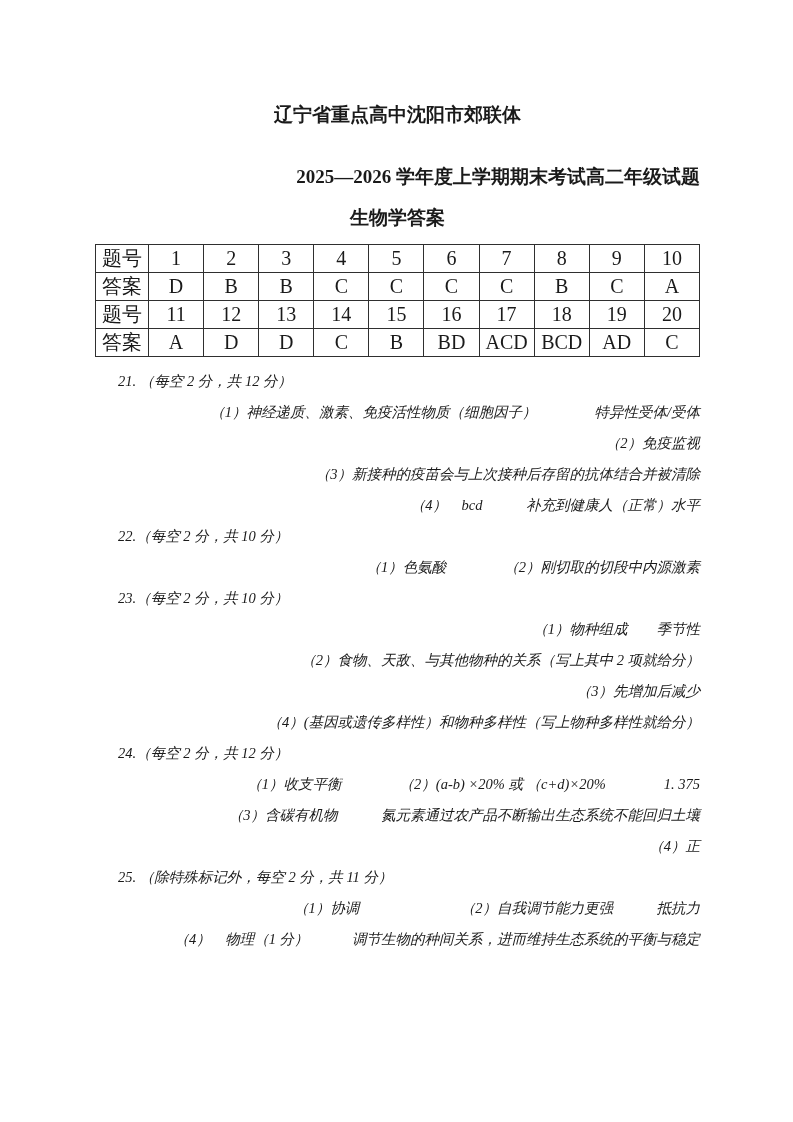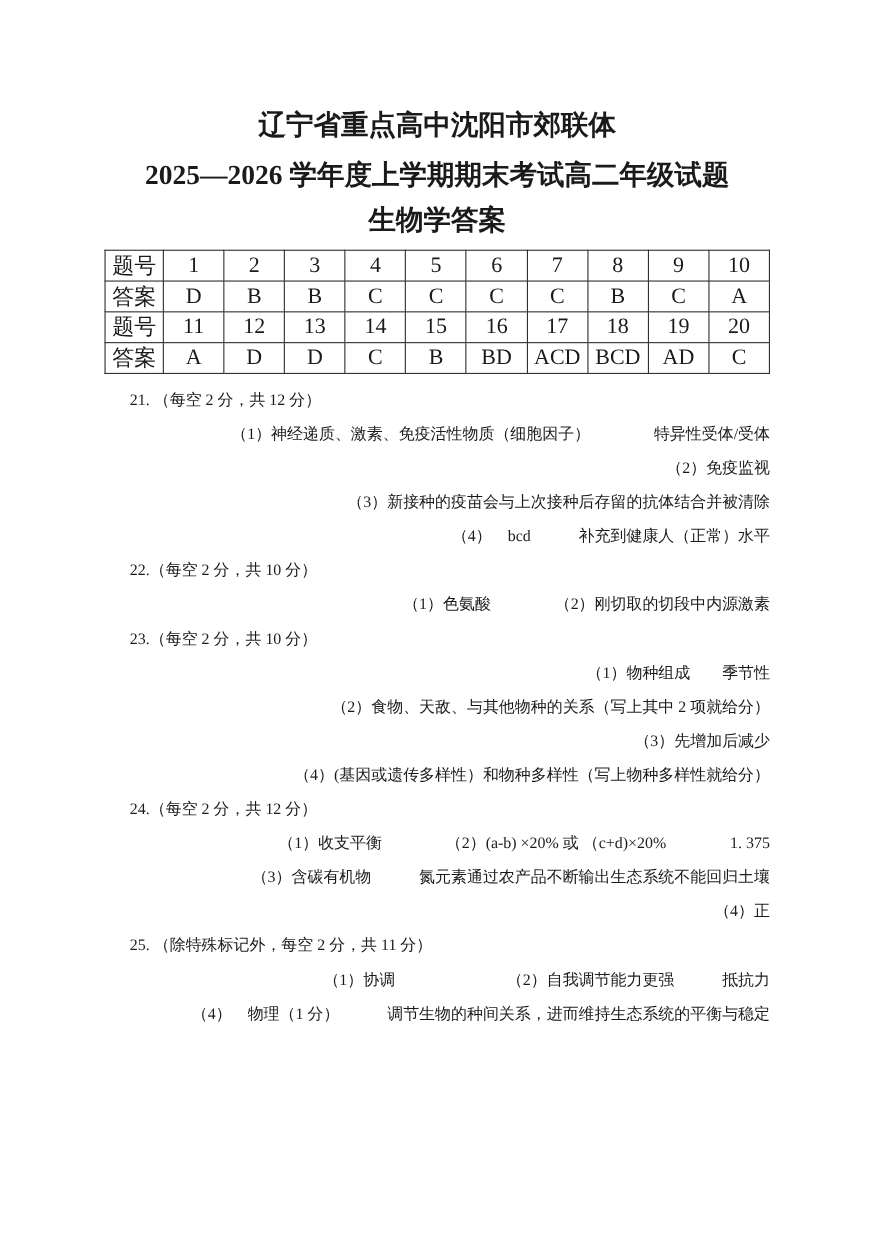--- a/index.html
+++ b/index.html
@@ -13,25 +13,25 @@
     position: relative;
     width: 793px;
     height: 1122px;
     background: #ffffff;
     padding: 0 93px 0 95px;
     overflow: hidden;
   }
   .title {
     text-align: center;
     font-weight: bold;
-    font-size: 25px;
+    font-size: 19px;
     line-height: 29px;
   }
   .title1 { padding-top: 100px; }
-  .title2 { margin-top: 16px; }
+  .title2 { margin-top: 33px; text-align: right; }
   .title3 { margin-top: 12px; }
   table.answers {
     width: 100%;
     border-collapse: collapse;
     margin-top: 12px;
     table-layout: fixed;
   }
   table.answers td {
     border: 1px solid #2f2f2f;
     height: 28px;
@@ -42,20 +42,21 @@
     overflow: hidden;
   }
   table.answers td.label-col { width: 53px; }
   .sections {
     margin-top: 9px;
     font-size: 14.5px;
   }
   .line {
     line-height: 31px;
     white-space: pre-wrap;
+    font-style: italic;
   }
   .line.heading { padding-left: 23px; }
   .line.item { padding-left: 35px; text-align: right; }
 </style>
 </head>
 <body>
 
 <div class="page">
   <div class="title title1">辽宁省重点高中沈阳市郊联体</div>
   <div class="title title2">2025—2026 学年度上学期期末考试高二年级试题</div>

